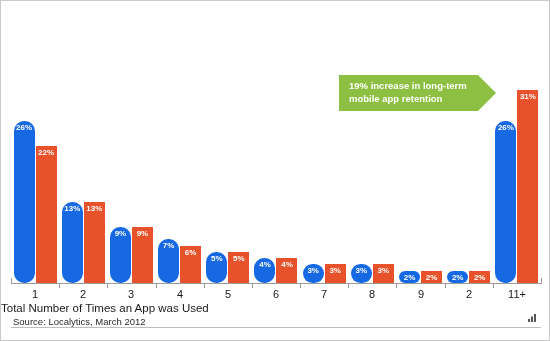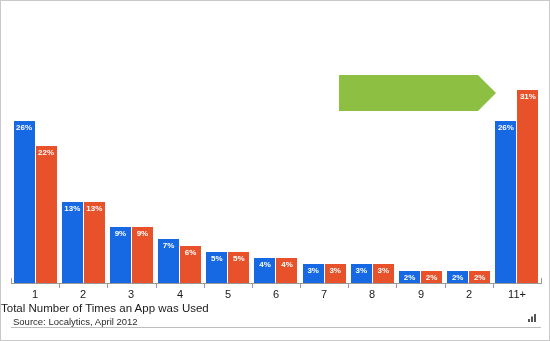--- a/index.html
+++ b/index.html
@@ -74,21 +74,21 @@
     height: 100%;
     display: flex;
     align-items: flex-end;
     justify-content: center;
     gap: 1px;
   }
   .bar {
     position: relative;
     width: 21px;
   }
-  .bar.s2010 { background: #1668e3; }
+  .bar.s2010 { background: #1668e3; border-radius: 10px; }
   .bar.s2011 { background: #e8522a; }
   .bar-label {
     position: absolute;
     top: 2px;
     left: 0;
     width: 100%;
     text-align: center;
     font-size: 8px;
     font-weight: bold;
     color: #ffffff;
@@ -323,24 +323,25 @@
       <div class="tick-label" style="left: 445px;">2</div>
       <div class="tick-label" style="left: 493px;">11+</div>
     </div>
 
   <div id="xlabel">Total Number of Times an App was Used</div>
 
   <div id="callout">
     <svg id="callout-shape" viewBox="0 0 157 36" preserveAspectRatio="none">
       <polygon points="0,0 139,0 157,18 139,36 0,36" fill="#8cbf42"></polygon>
     </svg>
+    <div id="callout-text">19% increase in long-term mobile app retention</div>
   </div>
 
   <div id="footer-rule"></div>
-  <div id="source">Source: Localytics, April 2012</div>
+  <div id="source">Source: Localytics, March 2012</div>
   <div id="logo">
     <svg id="logo-mark" width="9" height="9" viewBox="0 0 9 9">
       <rect x="0" y="6" width="2" height="3" fill="#555555"></rect>
       <rect x="3" y="3.5" width="2" height="5.5" fill="#555555"></rect>
       <rect x="6" y="1" width="2" height="8" fill="#555555"></rect>
     </svg>
   </div>
 
 </div>
 

